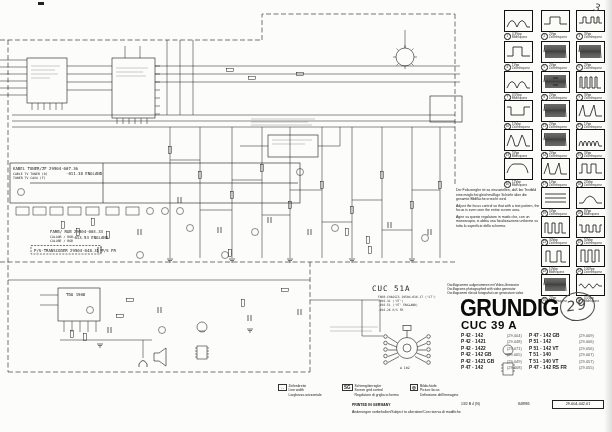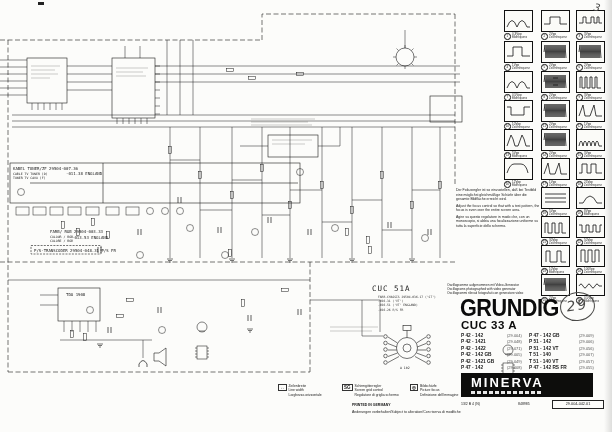--- a/index.html
+++ b/index.html
@@ -653,21 +653,21 @@
   </div>
 
   <div class="abs" style="left:447px;top:283px;width:150px;">
     <div class="f3">Oszillogramme aufgenommen mit Video-Generator</div>
     <div class="f3">Oscillograms photographed with video generator</div>
     <div class="f3">Oscillogrammi rilevati fotografati con generatore video</div>
   </div>
 
   <div id="logo" class="abs" style="left:460px;top:295px;">GRUNDIG</div>
   <div id="rev-circle" class="abs pencil" style="left:560px;top:292px;">29</div>
-  <div id="chassis-name" class="abs" style="left:461px;top:319px;">CUC 33 A</div>
+  <div id="chassis-name" class="abs" style="left:461px;top:319px;">CUC 39 A</div>
 
   <div id="models-left" class="abs" style="left:461px;top:333px;width:66px;">
     <div class="mrow">
       <span class="mname">P 42 - 142</span>
       <span class="mno" style="left: 46px;">(29.004)</span>
     </div>
 
     <div class="mrow">
       <span class="mname">P 42 - 1421</span>
       <span class="mno" style="left: 46px;">(29.048)</span>
@@ -718,24 +718,20 @@
       <span class="mname">T 51 - 140 VT</span>
       <span class="mno" style="left: 50px;">(29.057)</span>
     </div>
 
     <div class="mrow">
       <span class="mname">P 47 - 142 RS FR</span>
       <span class="mno" style="left: 50px;">(29.055)</span>
     </div>
   </div>
 
-  <div id="banner" class="abs" style="left:461px;top:373px;width:132px;height:24px;">
-    <div class="bword">MINERVA</div>
-    <div class="bsub"></div>
-  </div>
 
   <div class="abs f35" style="left:461px;top:402px;">13/2 B 4 (N)</div>
   <div class="abs f35" style="left:518px;top:402px;">848985</div>
   <div class="abs fbox" style="left:552px;top:400px;width:50px;height:7px;">29.004-042.01</div>
 
   <div id="legend" class="abs" style="left:278px;top:384px;width:210px;height:16px;">
     <div class="leg" style="left: 0px; top: 0px;">
       <span class="ic">↔</span>
       <span class="lt">
         <div>Zeilenbreite</div>

